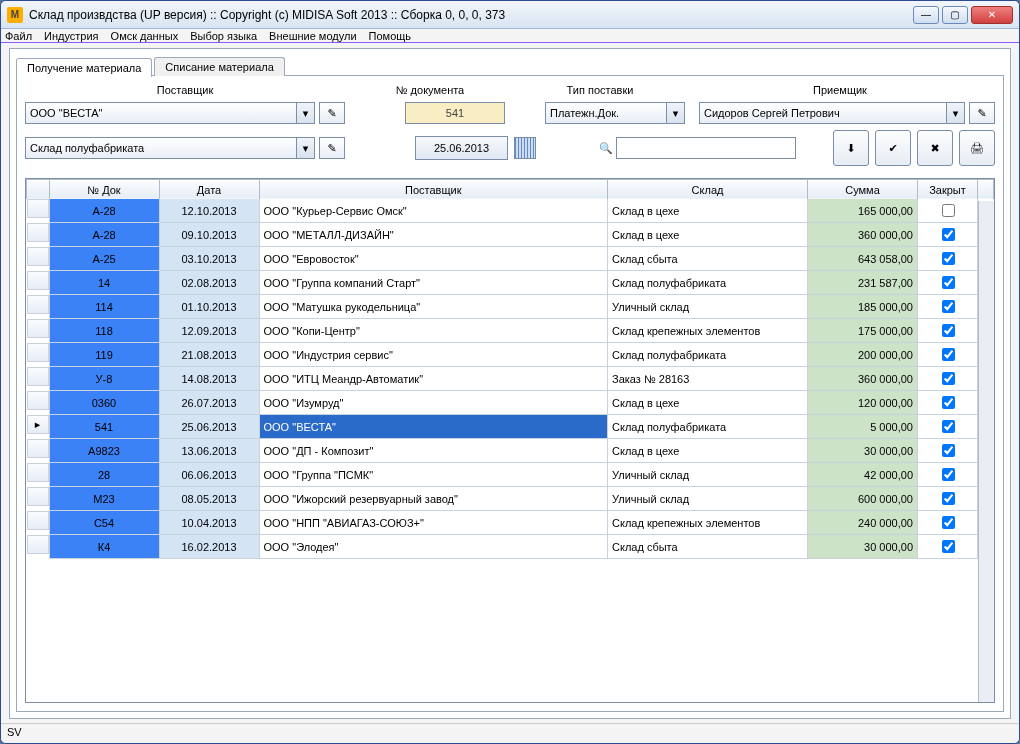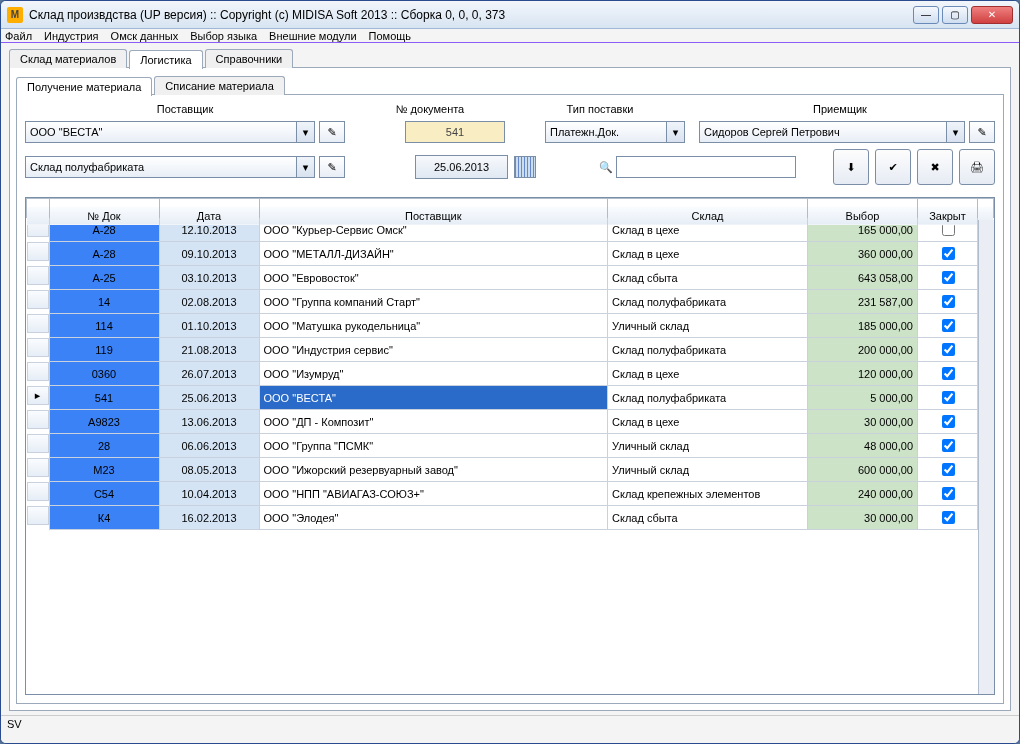--- a/index.html
+++ b/index.html
@@ -24,32 +24,32 @@
 .combo { height:22px; border:1px solid #7b8ea8; background:linear-gradient(#fff,#e8eef6); display:flex; align-items:center; padding:0 4px; position:relative; }
 .combo .arrow { position:absolute; right:0; top:0; width:18px; height:100%; border-left:1px solid #7b8ea8; display:flex; align-items:center; justify-content:center; background:linear-gradient(#f0f4fa,#d8e2ee); }
 .smallbtn { width:26px; height:22px; border:1px solid #7b8ea8; margin-left:4px; background:linear-gradient(#fff,#e8eef6); display:flex; align-items:center; justify-content:center; }
 .txtbox { height:22px; border:1px solid #7b8ea8; background:#f9edc4; text-align:center; display:flex; align-items:center; justify-content:center; color:#444; }
 .datebtn { height:24px; border:1px solid #7b8ea8; background:linear-gradient(#f7f9fc,#e0e8f2); padding:0 18px; display:flex; align-items:center; }
 .calicon { width:22px; height:22px; margin-left:6px; background:repeating-linear-gradient(90deg,#68c 0,#68c 1px,#cde 1px,#cde 3px); border:1px solid #7b8ea8; }
 .bigbtn { width:36px; height:36px; border:1px solid #7b8ea8; background:linear-gradient(#fdfdfd,#e6ecf4); margin-left:6px; display:flex; align-items:center; justify-content:center; border-radius:3px; }
 .search { height:22px; border:1px solid #7b8ea8; background:#fff; flex:0 0 180px; }
 .grid { flex:1; border:1px solid #7b8ea8; overflow:hidden; display:flex; flex-direction:column; background:#fff; position:relative; }
 table { border-collapse: collapse; width:100%; }
-th { background:linear-gradient(#fafcff,#e6edf6); border:1px solid #b0bccb; padding:3px 4px; font-weight:normal; text-align:center; position:sticky; top:8px; }
+th { background:linear-gradient(#fafcff,#e6edf6); border:1px solid #b0bccb; padding:3px 4px; font-weight:normal; text-align:center; position:sticky; top:1px; }
 td { border:1px solid #c8d1dc; padding:2px 4px; height:19px; white-space:nowrap; }
 .col-rowhead { width:22px; background:linear-gradient(#fafcff,#e6edf6); }
 .col-doc { background:#3b82f6; text-align:center; width:110px; }
 .col-date { background:#d4e4f5; text-align:center; width:100px; }
 .col-sup { background:#fff; }
 .col-wh { background:#fff; }
 .col-sum { background:#cde3c8; text-align:right; width:110px; }
 .col-closed { text-align:center; width:60px; }
 tr.selected .col-sup { background:#2a6ac8; color:#fff; }
 .rowhead-sel { display:flex; align-items:center; justify-content:center; color:#000; }
-.statusbar { height:28px; border-top:1px solid #ccc; background:#f4f4f4; padding:2px 6px; }
+.statusbar { height:20px; border-top:1px solid #ccc; background:#f4f4f4; padding:2px 6px; }
 .vscroll { position:absolute; right:0; top:22px; bottom:0; width:16px; background:#eaeef4; border-left:1px solid #b0bccb; }
 </style>
 </head>
 <body>
 
 <div class="window">
   <div class="titlebar">
     <div class="icon">M</div>
     <div class="title">Склад произвдства (UP версия) :: Copyright (c) MIDISA Soft 2013 :: Сборка 0, 0, 0, 373</div>
     <div class="tbtn">—</div>
@@ -60,25 +60,20 @@
   <div class="menubar">
     <div>Файл</div>
     <div>Индустрия</div>
     <div>Омск данных</div>
     <div>Выбор языка</div>
     <div>Внешние модули</div>
     <div>Помощь</div>
   </div>
 
   <div class="content">
-    <div class="tabs">
-      <div class="tab">Склад материалов</div>
-      <div class="tab active">Логистика</div>
-      <div class="tab">Справочники</div>
-    </div>
     <div class="tabpage">
       <div class="subtabs">
         <div class="tab active">Получение материала</div>
         <div class="tab">Списание материала</div>
       </div>
       <div class="subpage">
 
         <div class="formrow">
           <div class="lbl" style="width:320px">Поставщик</div>
           <div class="lbl" style="width:170px">№ документа</div>
@@ -129,21 +124,21 @@
 
         <div class="grid">
           <table>
             <thead>
               <tr>
                 <th class="col-rowhead"></th>
                 <th style="width:110px">№ Док</th>
                 <th style="width:100px">Дата</th>
                 <th>Поставщик</th>
                 <th style="width:200px">Склад</th>
-                <th style="width:110px">Выбор</th>
+                <th style="width:110px">Сумма</th>
                 <th style="width:60px">Закрыт</th>
                 <th style="width:16px"></th>
               </tr>
             </thead>
             <tbody id="grid-body">
                 <tr>
                   <td class="col-rowhead rowhead-sel"></td>
                   <td class="col-doc">A-28</td>
                   <td class="col-date">12.10.2013</td>
                   <td class="col-sup">ООО "Курьер-Сервис Омск"</td>
@@ -187,25 +182,45 @@
                   <td class="col-doc">114</td>
                   <td class="col-date">01.10.2013</td>
                   <td class="col-sup">ООО "Матушка рукодельница"</td>
                   <td class="col-wh">Уличный склад</td>
                   <td class="col-sum">185 000,00</td>
                   <td class="col-closed"><input type="checkbox" checked="" style=""></td>
                   <td style="border-left: none; border-right: none;"></td>
                 </tr>
                 <tr>
                   <td class="col-rowhead rowhead-sel"></td>
+                  <td class="col-doc">118</td>
+                  <td class="col-date">12.09.2013</td>
+                  <td class="col-sup">ООО "Копи-Центр"</td>
+                  <td class="col-wh">Склад крепежных элементов</td>
+                  <td class="col-sum">175 000,00</td>
+                  <td class="col-closed"><input type="checkbox" checked="" style=""></td>
+                  <td style="border-left: none; border-right: none;"></td>
+                </tr>
+                <tr>
+                  <td class="col-rowhead rowhead-sel"></td>
                   <td class="col-doc">119</td>
                   <td class="col-date">21.08.2013</td>
                   <td class="col-sup">ООО "Индустрия сервис"</td>
                   <td class="col-wh">Склад полуфабриката</td>
                   <td class="col-sum">200 000,00</td>
+                  <td class="col-closed"><input type="checkbox" checked="" style=""></td>
+                  <td style="border-left: none; border-right: none;"></td>
+                </tr>
+                <tr>
+                  <td class="col-rowhead rowhead-sel"></td>
+                  <td class="col-doc">У-8</td>
+                  <td class="col-date">14.08.2013</td>
+                  <td class="col-sup">ООО "ИТЦ Меандр-Автоматик"</td>
+                  <td class="col-wh">Заказ № 28163</td>
+                  <td class="col-sum">360 000,00</td>
                   <td class="col-closed"><input type="checkbox" checked="" style=""></td>
                   <td style="border-left: none; border-right: none;"></td>
                 </tr>
                 <tr>
                   <td class="col-rowhead rowhead-sel"></td>
                   <td class="col-doc">0360</td>
                   <td class="col-date">26.07.2013</td>
                   <td class="col-sup">ООО "Изумруд"</td>
                   <td class="col-wh">Склад в цехе</td>
                   <td class="col-sum">120 000,00</td>
@@ -231,21 +246,21 @@
                   <td class="col-sum">30 000,00</td>
                   <td class="col-closed"><input type="checkbox" checked="" style=""></td>
                   <td style="border-left: none; border-right: none;"></td>
                 </tr>
                 <tr>
                   <td class="col-rowhead rowhead-sel"></td>
                   <td class="col-doc">28</td>
                   <td class="col-date">06.06.2013</td>
                   <td class="col-sup">ООО "Группа "ПСМК"</td>
                   <td class="col-wh">Уличный склад</td>
-                  <td class="col-sum">48 000,00</td>
+                  <td class="col-sum">42 000,00</td>
                   <td class="col-closed"><input type="checkbox" checked="" style=""></td>
                   <td style="border-left: none; border-right: none;"></td>
                 </tr>
                 <tr>
                   <td class="col-rowhead rowhead-sel"></td>
                   <td class="col-doc">M23</td>
                   <td class="col-date">08.05.2013</td>
                   <td class="col-sup">ООО "Ижорский резервуарный завод"</td>
                   <td class="col-wh">Уличный склад</td>
                   <td class="col-sum">600 000,00</td>

